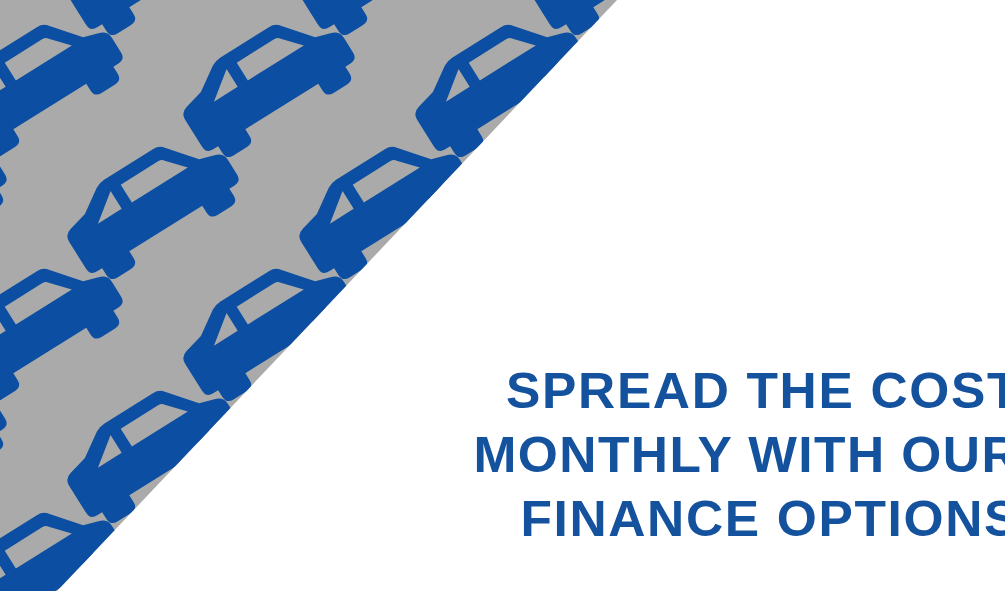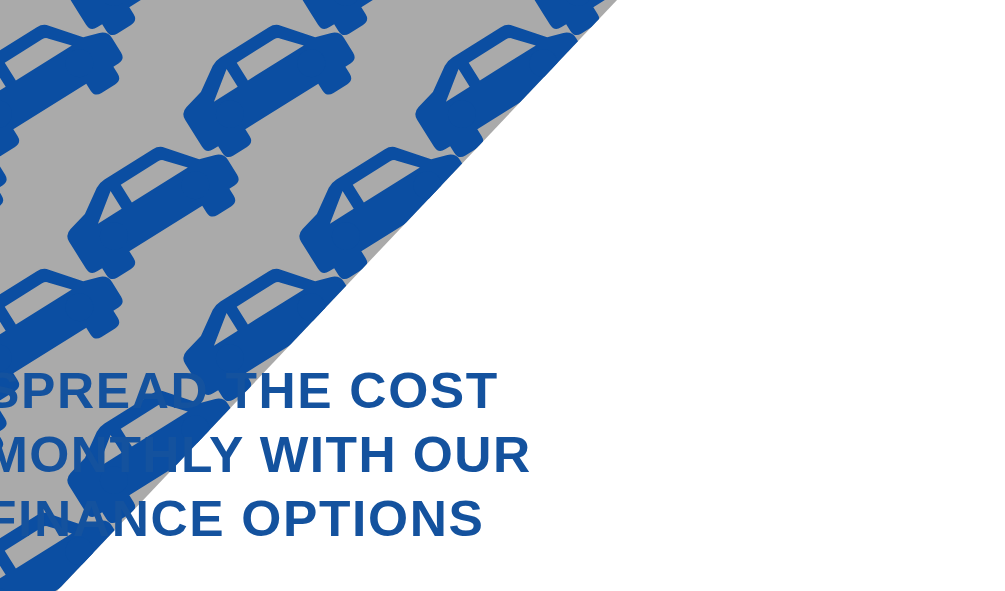--- a/index.html
+++ b/index.html
@@ -47,21 +47,21 @@
     height: 591px;
     display: block;
   }
 
   
   #headline {
     position: absolute;
     left: 0;
     top: 366px;
     width: 1005px;
-    text-align: left;
+    text-align: right;
     line-height: 1.0;
     pointer-events: none;
   }
   #headline .hl-line {
     display: block;
     font-family: "Liberation Sans", sans-serif;
     font-weight: 700;
     font-size: 50px;
     letter-spacing: 1.6px;
     color: #14529e;

